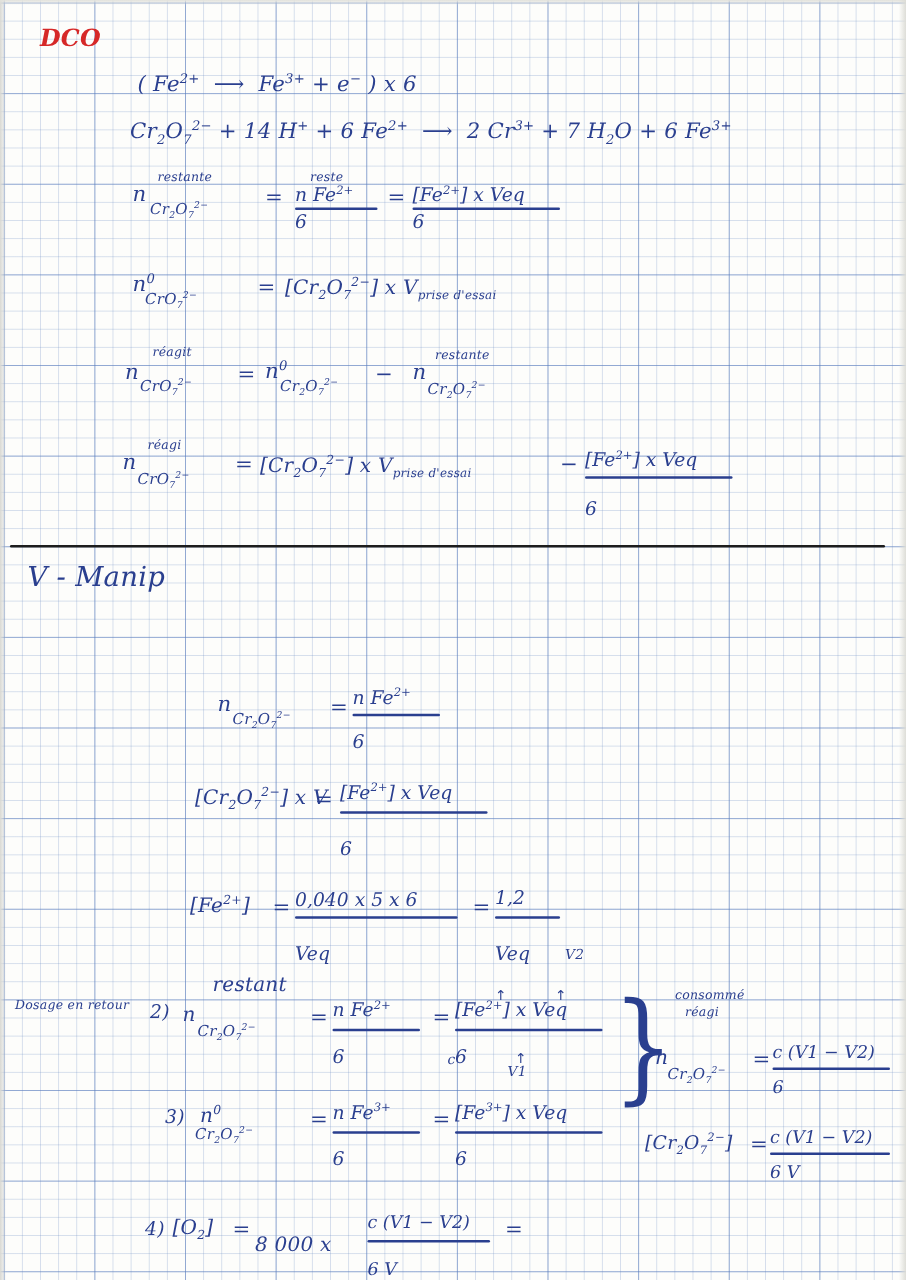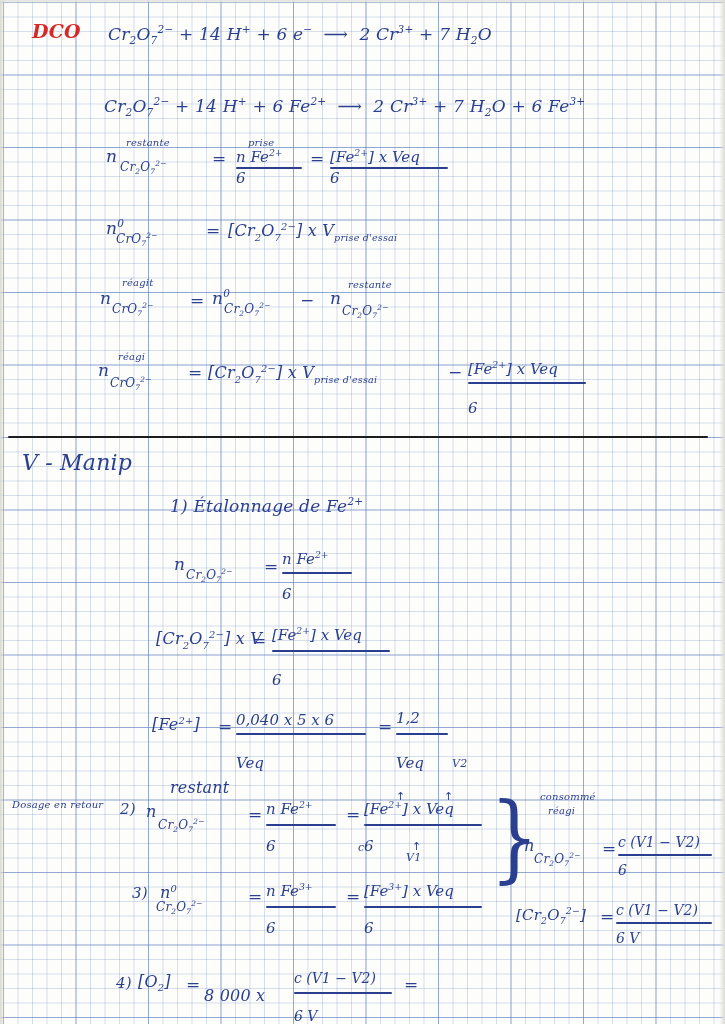--- a/index.html
+++ b/index.html
@@ -113,48 +113,47 @@
 
 <div id="page">
   <div id="grid-small"></div>
   <div id="grid-large"></div>
   <div id="paper-edge-left"></div>
   <div id="paper-edge-top"></div>
   <div id="paper-edge-right"></div>
 
   <div class="ink red hw" style="left:32px; top:22px; font-size:19px; font-weight:bold;">DCO</div>
 
-  <div class="ink hw" style="left:108px; top:24px; font-size:17px;">
-    <span>Cr</span><sub>2</sub><span>O</span><sub>7</sub><sup>2−</sup>
-    <span>+ 14 H</span><sup>+</sup>
-    <span>+ 6 e</span><sup>−</sup>
+
+  <div class="ink hw" style="left:110px; top:58px; font-size:17px;">
+    <span>( Fe</span><sup>2+</sup>
     &nbsp;<span>⟶</span>&nbsp;
-    <span>2 Cr</span><sup>3+</sup>
-    <span>+ 7 H</span><sub>2</sub><span>O</span>
-  </div>
-
+    <span>Fe</span><sup>3+</sup>
+    <span>+ e</span><sup>−</sup>
+    <span>) x 6</span>
+  </div>
 
   <div class="ink hw" style="left:104px; top:96px; font-size:17px;">
     <span>Cr</span><sub>2</sub><span>O</span><sub>7</sub><sup>2−</sup>
     <span>+ 14 H</span><sup>+</sup>
     <span>+ 6 Fe</span><sup>2+</sup>
     &nbsp;<span>⟶</span>&nbsp;
     <span>2 Cr</span><sup>3+</sup>
     <span>+ 7 H</span><sub>2</sub><span>O + 6 Fe</span><sup>3+</sup>
   </div>
 
   <div class="ink hw smallnote" style="left:126px; top:138px; font-size:10px;">restante</div>
   <div class="ink hw" style="left:106px; top:148px; font-size:17px;">
     <span>n</span>
   </div>
   <div class="ink hw" style="left:120px; top:160px; font-size:12px;">
     <span>Cr</span><sub>2</sub><span>O</span><sub>7</sub><sup>2−</sup>
   </div>
   <div class="ink hw" style="left:212px; top:150px; font-size:17px;">=</div>
-  <div class="ink hw smallnote" style="left:248px; top:138px; font-size:10px;">prise</div>
+  <div class="ink hw smallnote" style="left:248px; top:138px; font-size:10px;">reste</div>
   <div class="frac" style="left:236px; top:148px; font-size:15px; width:66px;">
     <span class="num"><span>n Fe</span><sup>2+</sup></span>
     <span class="bar"></span>
     <span class="den">6</span>
   </div>
   <div class="ink hw" style="left:310px; top:150px; font-size:17px;">=</div>
   <div class="frac" style="left:330px; top:148px; font-size:15px; width:118px;">
     <span class="num"><span>[Fe</span><sup>2+</sup><span>] x Veq</span></span>
     <span class="bar"></span>
     <span class="den">6</span>
@@ -209,24 +208,20 @@
   <div class="frac" style="left:468px; top:360px; font-size:15px; width:118px;">
     <span class="num"><span>[Fe</span><sup>2+</sup><span>] x Veq</span></span>
     <span class="bar" style="margin-top:4px;"></span>
     <span class="den" style="margin-top:16px;">6</span>
   </div>
 
   <div class="rule" style="left:8px; top:436px; width:700px;"></div>
 
   <div class="ink hw" style="left:22px; top:452px; font-size:22px;">V - Manip</div>
 
-  <div class="ink hw" style="left:170px; top:496px; font-size:17px;">
-    <span>1)</span>
-    <span>Étalonnage de Fe</span><sup>2+</sup>
-  </div>
 
   <div class="ink hw" style="left:174px; top:556px; font-size:17px;">
     <span>n</span>
   </div>
   <div class="ink hw" style="left:186px; top:568px; font-size:12px;">
     <span>Cr</span><sub>2</sub><span>O</span><sub>7</sub><sup>2−</sup>
   </div>
   <div class="ink hw" style="left:264px; top:558px; font-size:17px;">=</div>
   <div class="frac" style="left:282px; top:550px; font-size:15px; width:70px;">
     <span class="num"><span>n Fe</span><sup>2+</sup></span>

